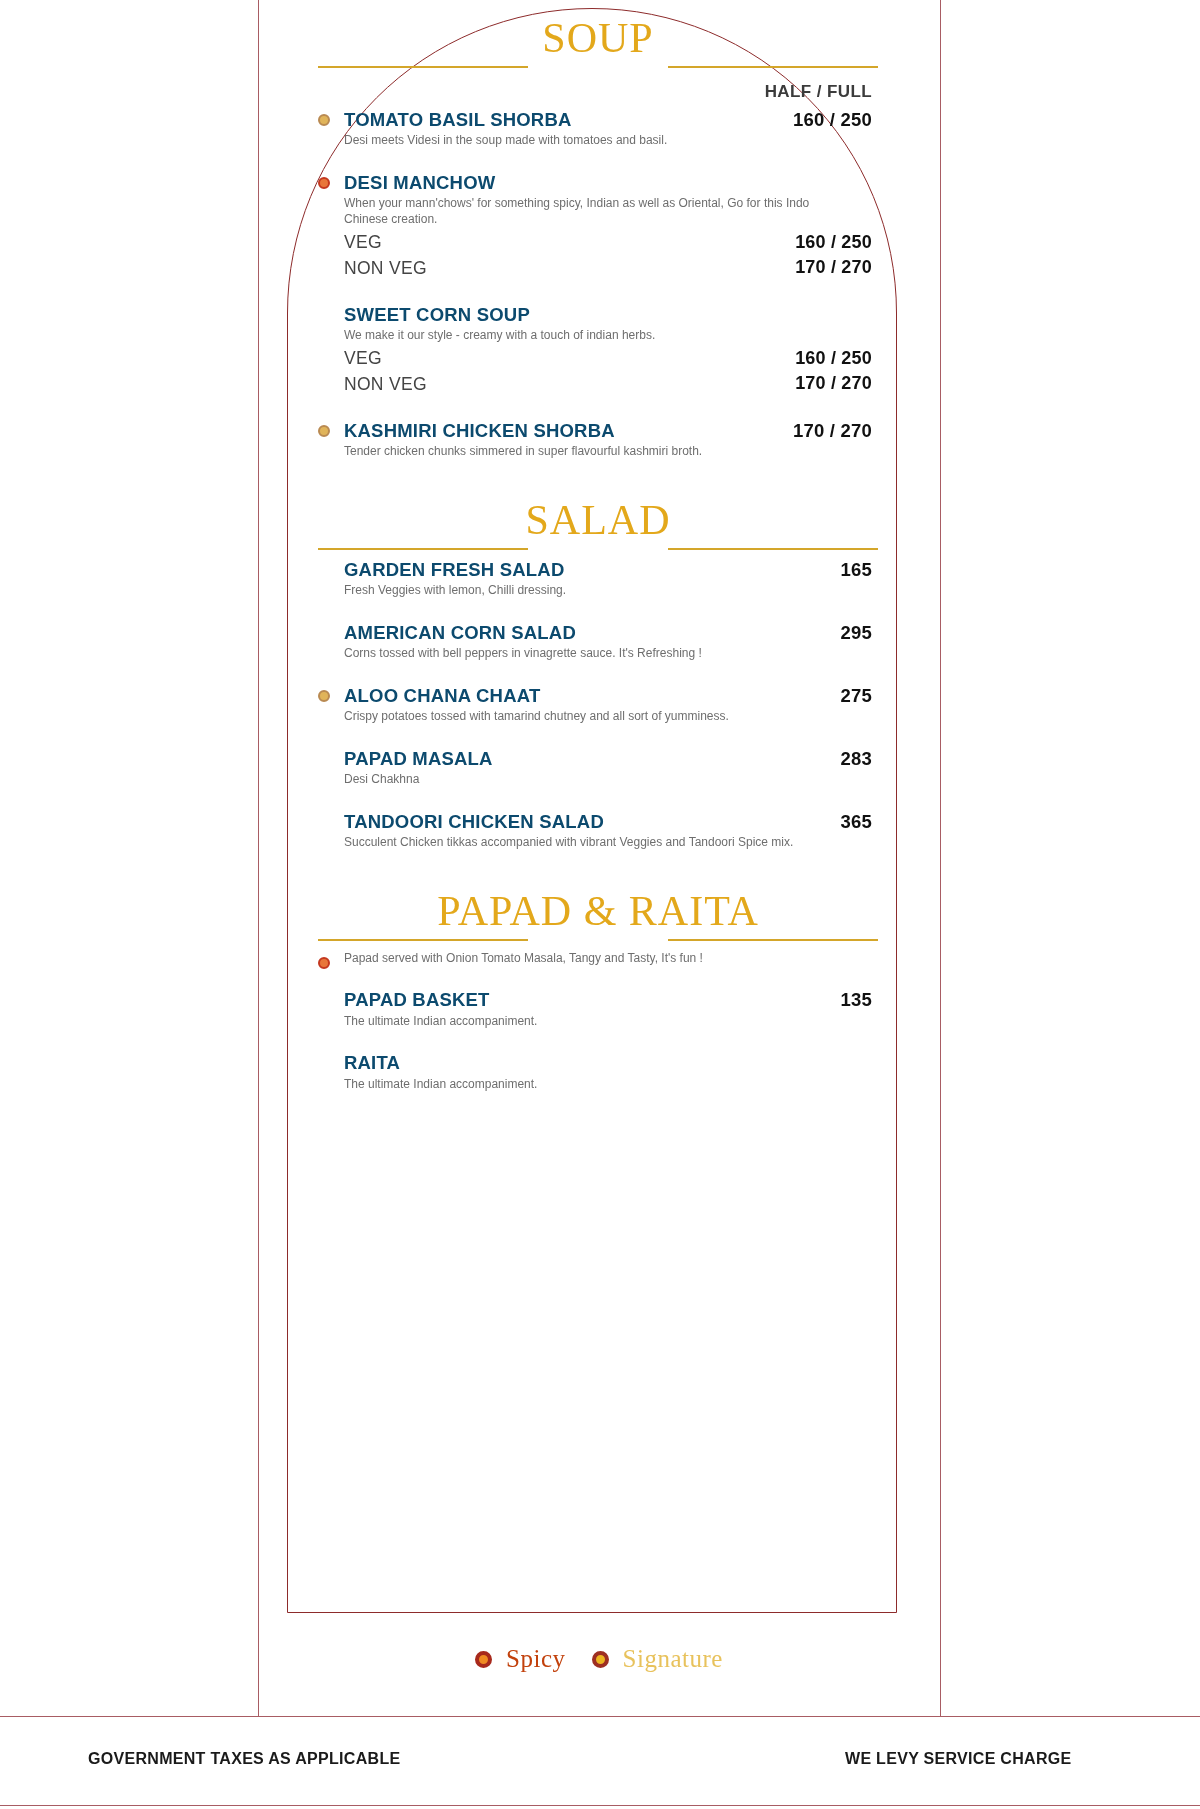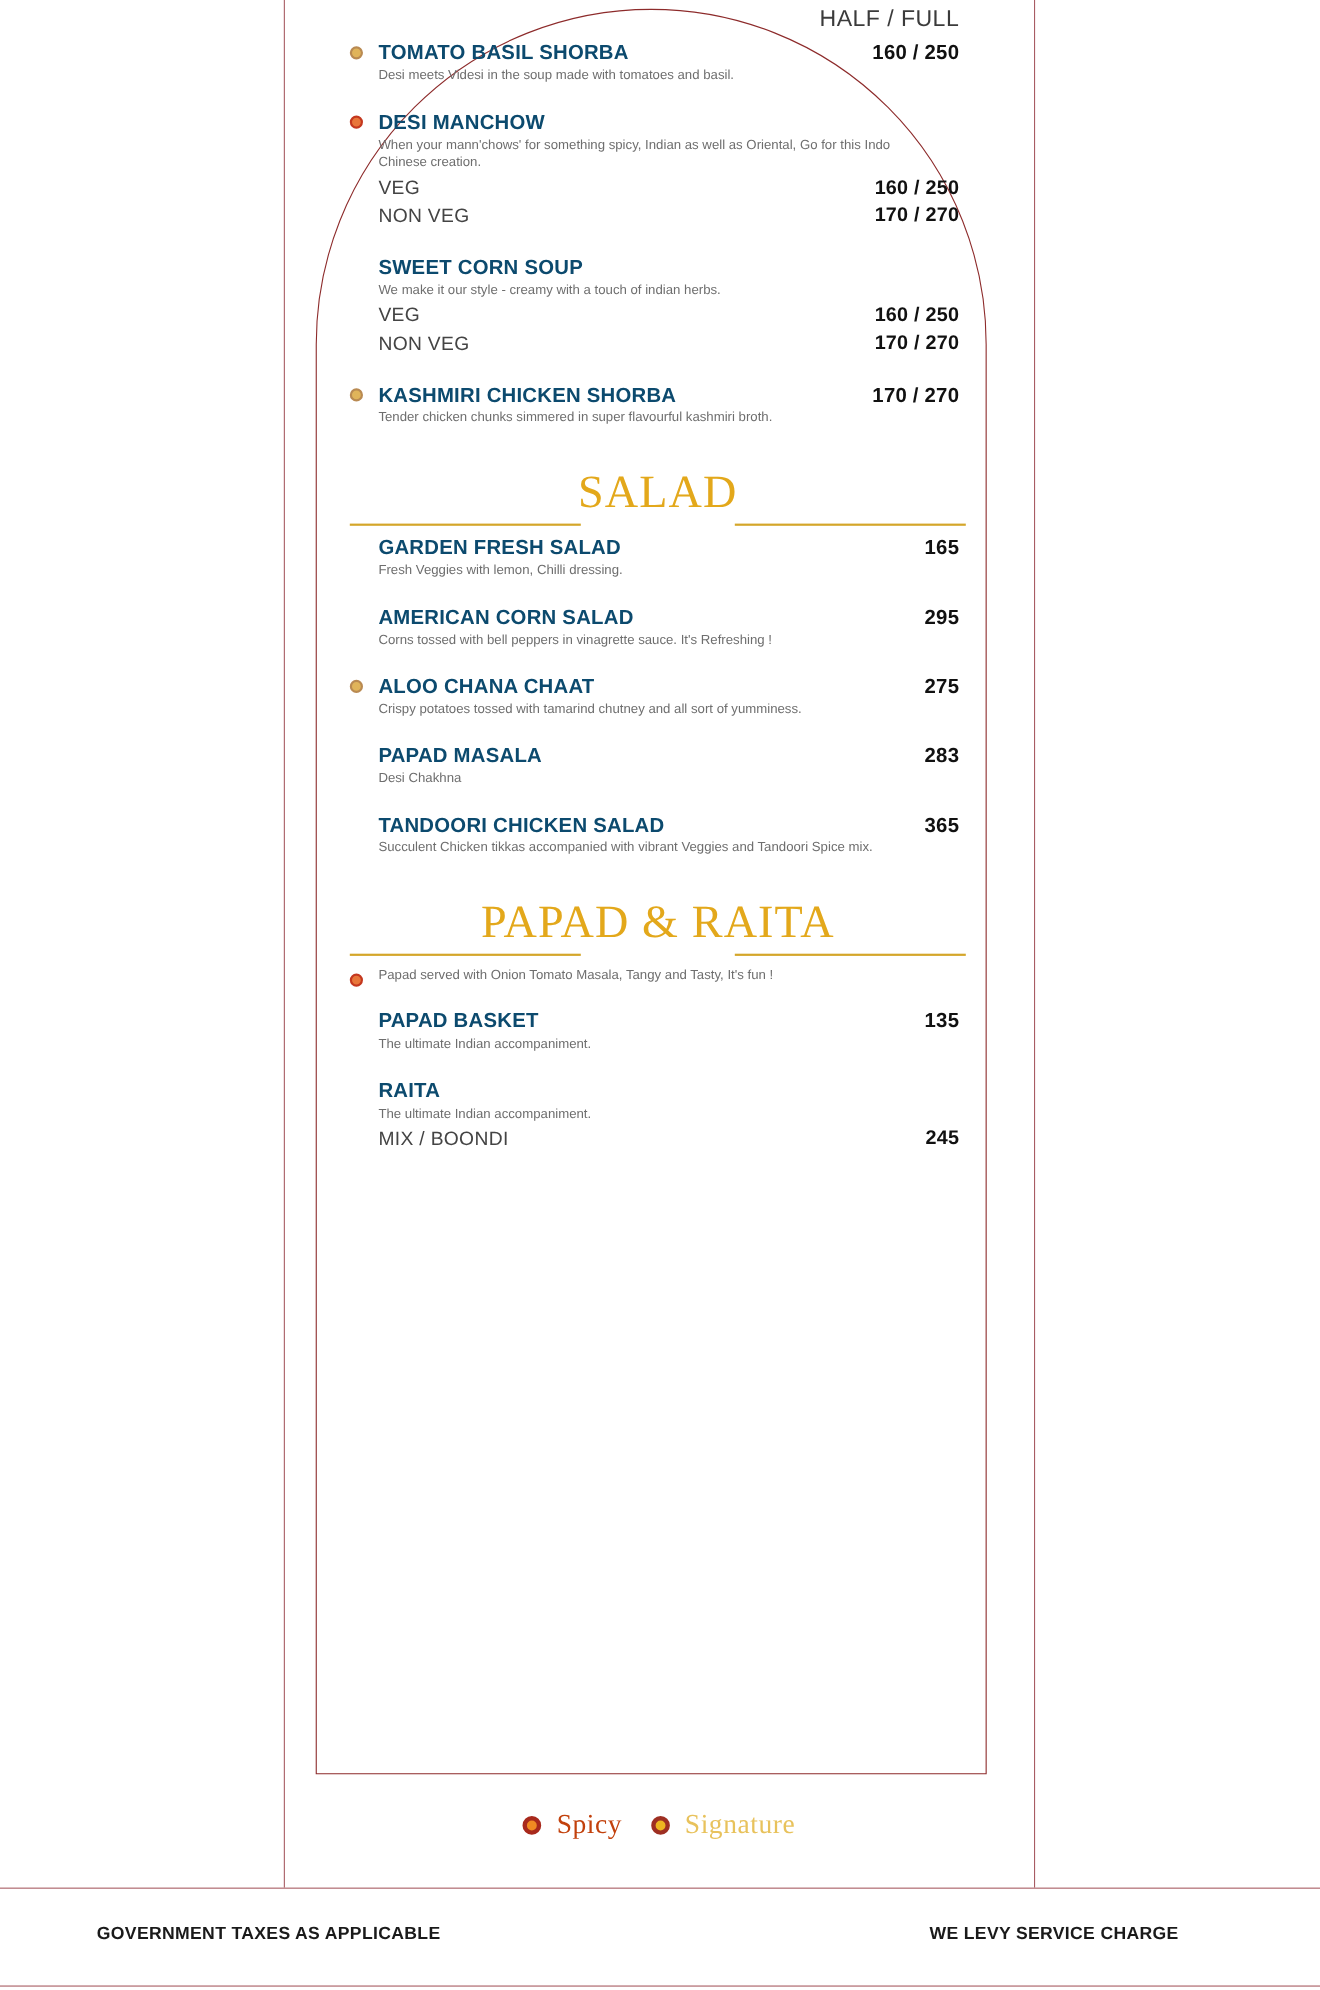--- a/index.html
+++ b/index.html
@@ -93,24 +93,24 @@
     height: 1.6px;
     background: #d4a62a;
   }
 
   
   .section { margin-bottom: 4px; }
 
   
   .col-head {
     text-align: right;
-    font-size: 21px;
+    font-size: 17px;
     color: #3b3b3b;
     letter-spacing: 0.4px;
-    font-weight: 400;
+    font-weight: 700;
     margin-top: 6px;
     margin-bottom: 6px;
     padding-right: 6px;
   }
 
   
   .item {
     position: relative;
     padding-left: 26px;
     margin-bottom: 22px;
@@ -241,20 +241,27 @@
 </style>
 </head>
 <body>
 
 <div class="rule-v left"></div>
 <div class="rule-v right"></div>
 <div class="arch"></div>
 
 <div class="content" id="menu-content">
     <div class="section">
+      <div class="section-head">
+        <div class="section-title">SOUP</div>
+        <div class="head-rules">
+          <span></span>
+          <span></span>
+        </div>
+      </div>
       <div class="col-head">HALF / FULL</div>
       <div class="item">
         <span class="bullet signature"></span>
         <div class="item-row">
           <div class="item-name">TOMATO BASIL SHORBA</div>
           <div class="item-price">160 / 250</div>
         </div>
         <div class="item-desc">Desi meets Videsi in the soup made with tomatoes and basil.</div>
       </div>
       <div class="item">
@@ -365,24 +372,20 @@
         </div>
         <div class="item-desc">The ultimate Indian accompaniment.</div>
       </div>
       <div class="item">
         <div class="item-row">
           <div class="item-name">RAITA</div>
           <div class="item-price"></div>
         </div>
         <div class="item-desc">The ultimate Indian accompaniment.</div>
         <div class="variants">
-          <div class="variant-row">
-            <div class="variant-label">MIX / BOONDI</div>
-            <div class="variant-price">245</div>
-          </div>
         </div>
       </div>
     </div>
   </div>
 
 <div class="legend" id="legend">
     <div class="legend-entry">
       <span class="legend-dot spicy"></span>
       <span class="legend-label spicy">Spicy</span>
     </div>

